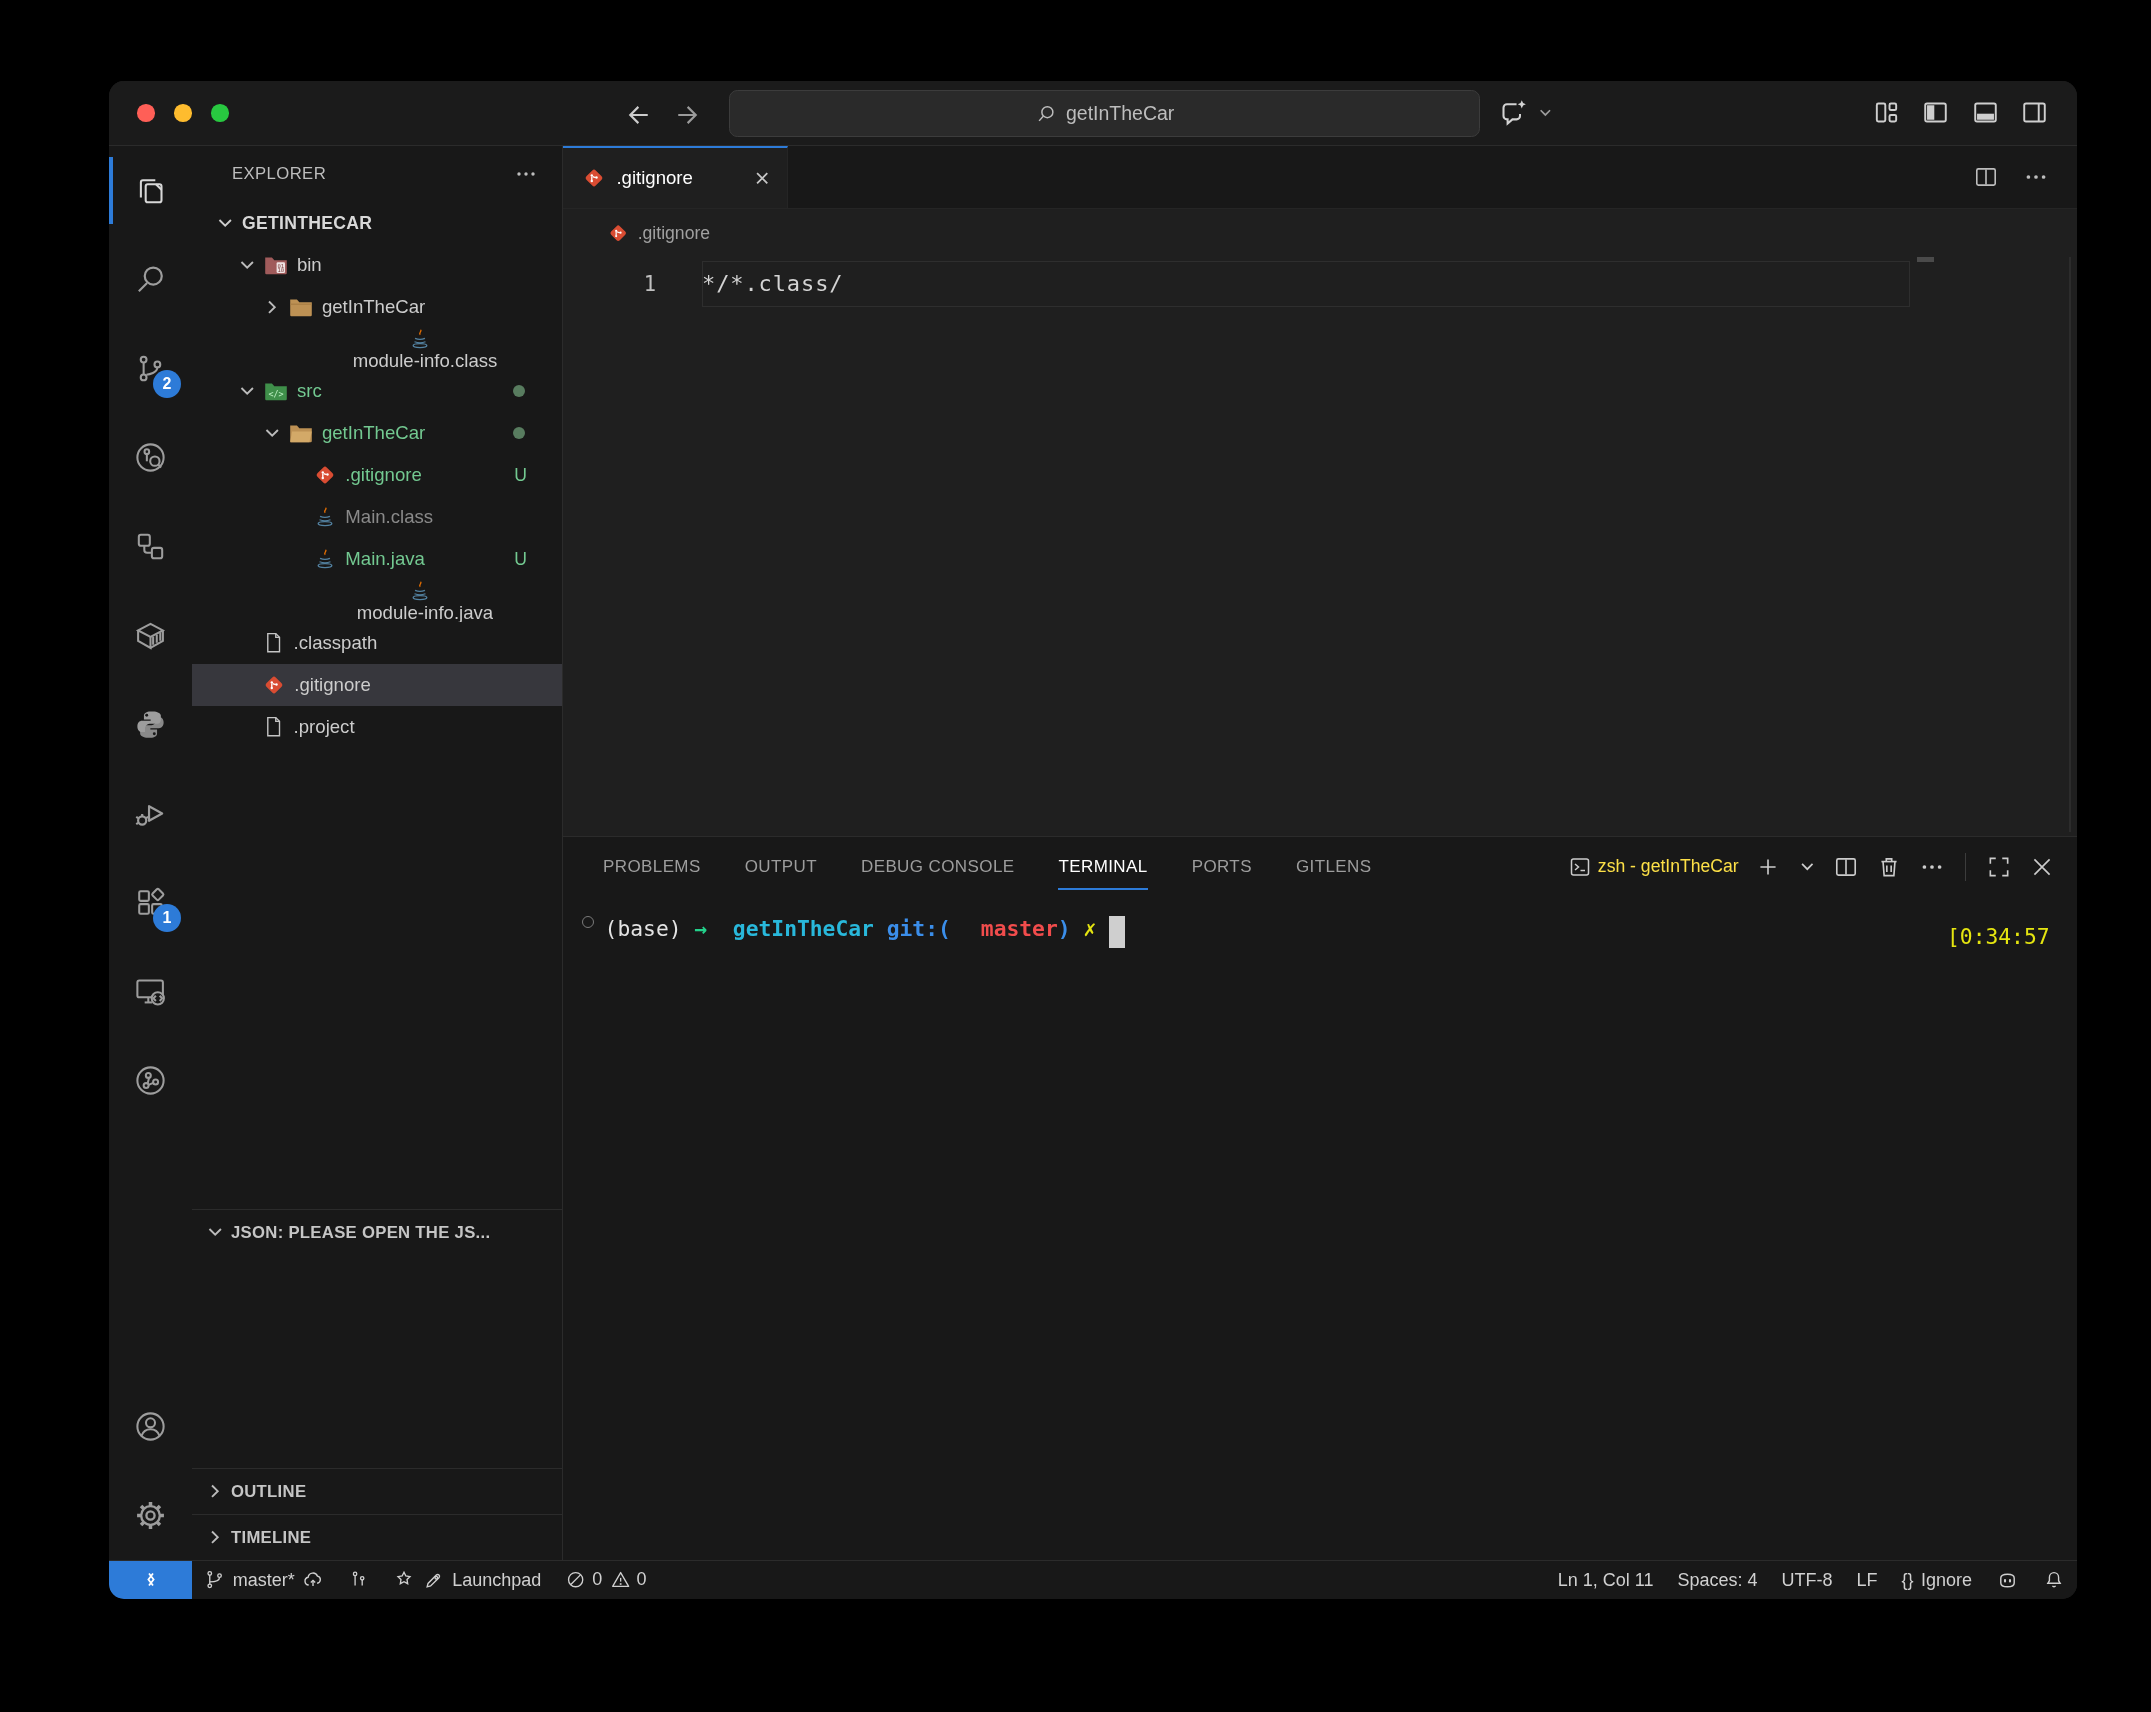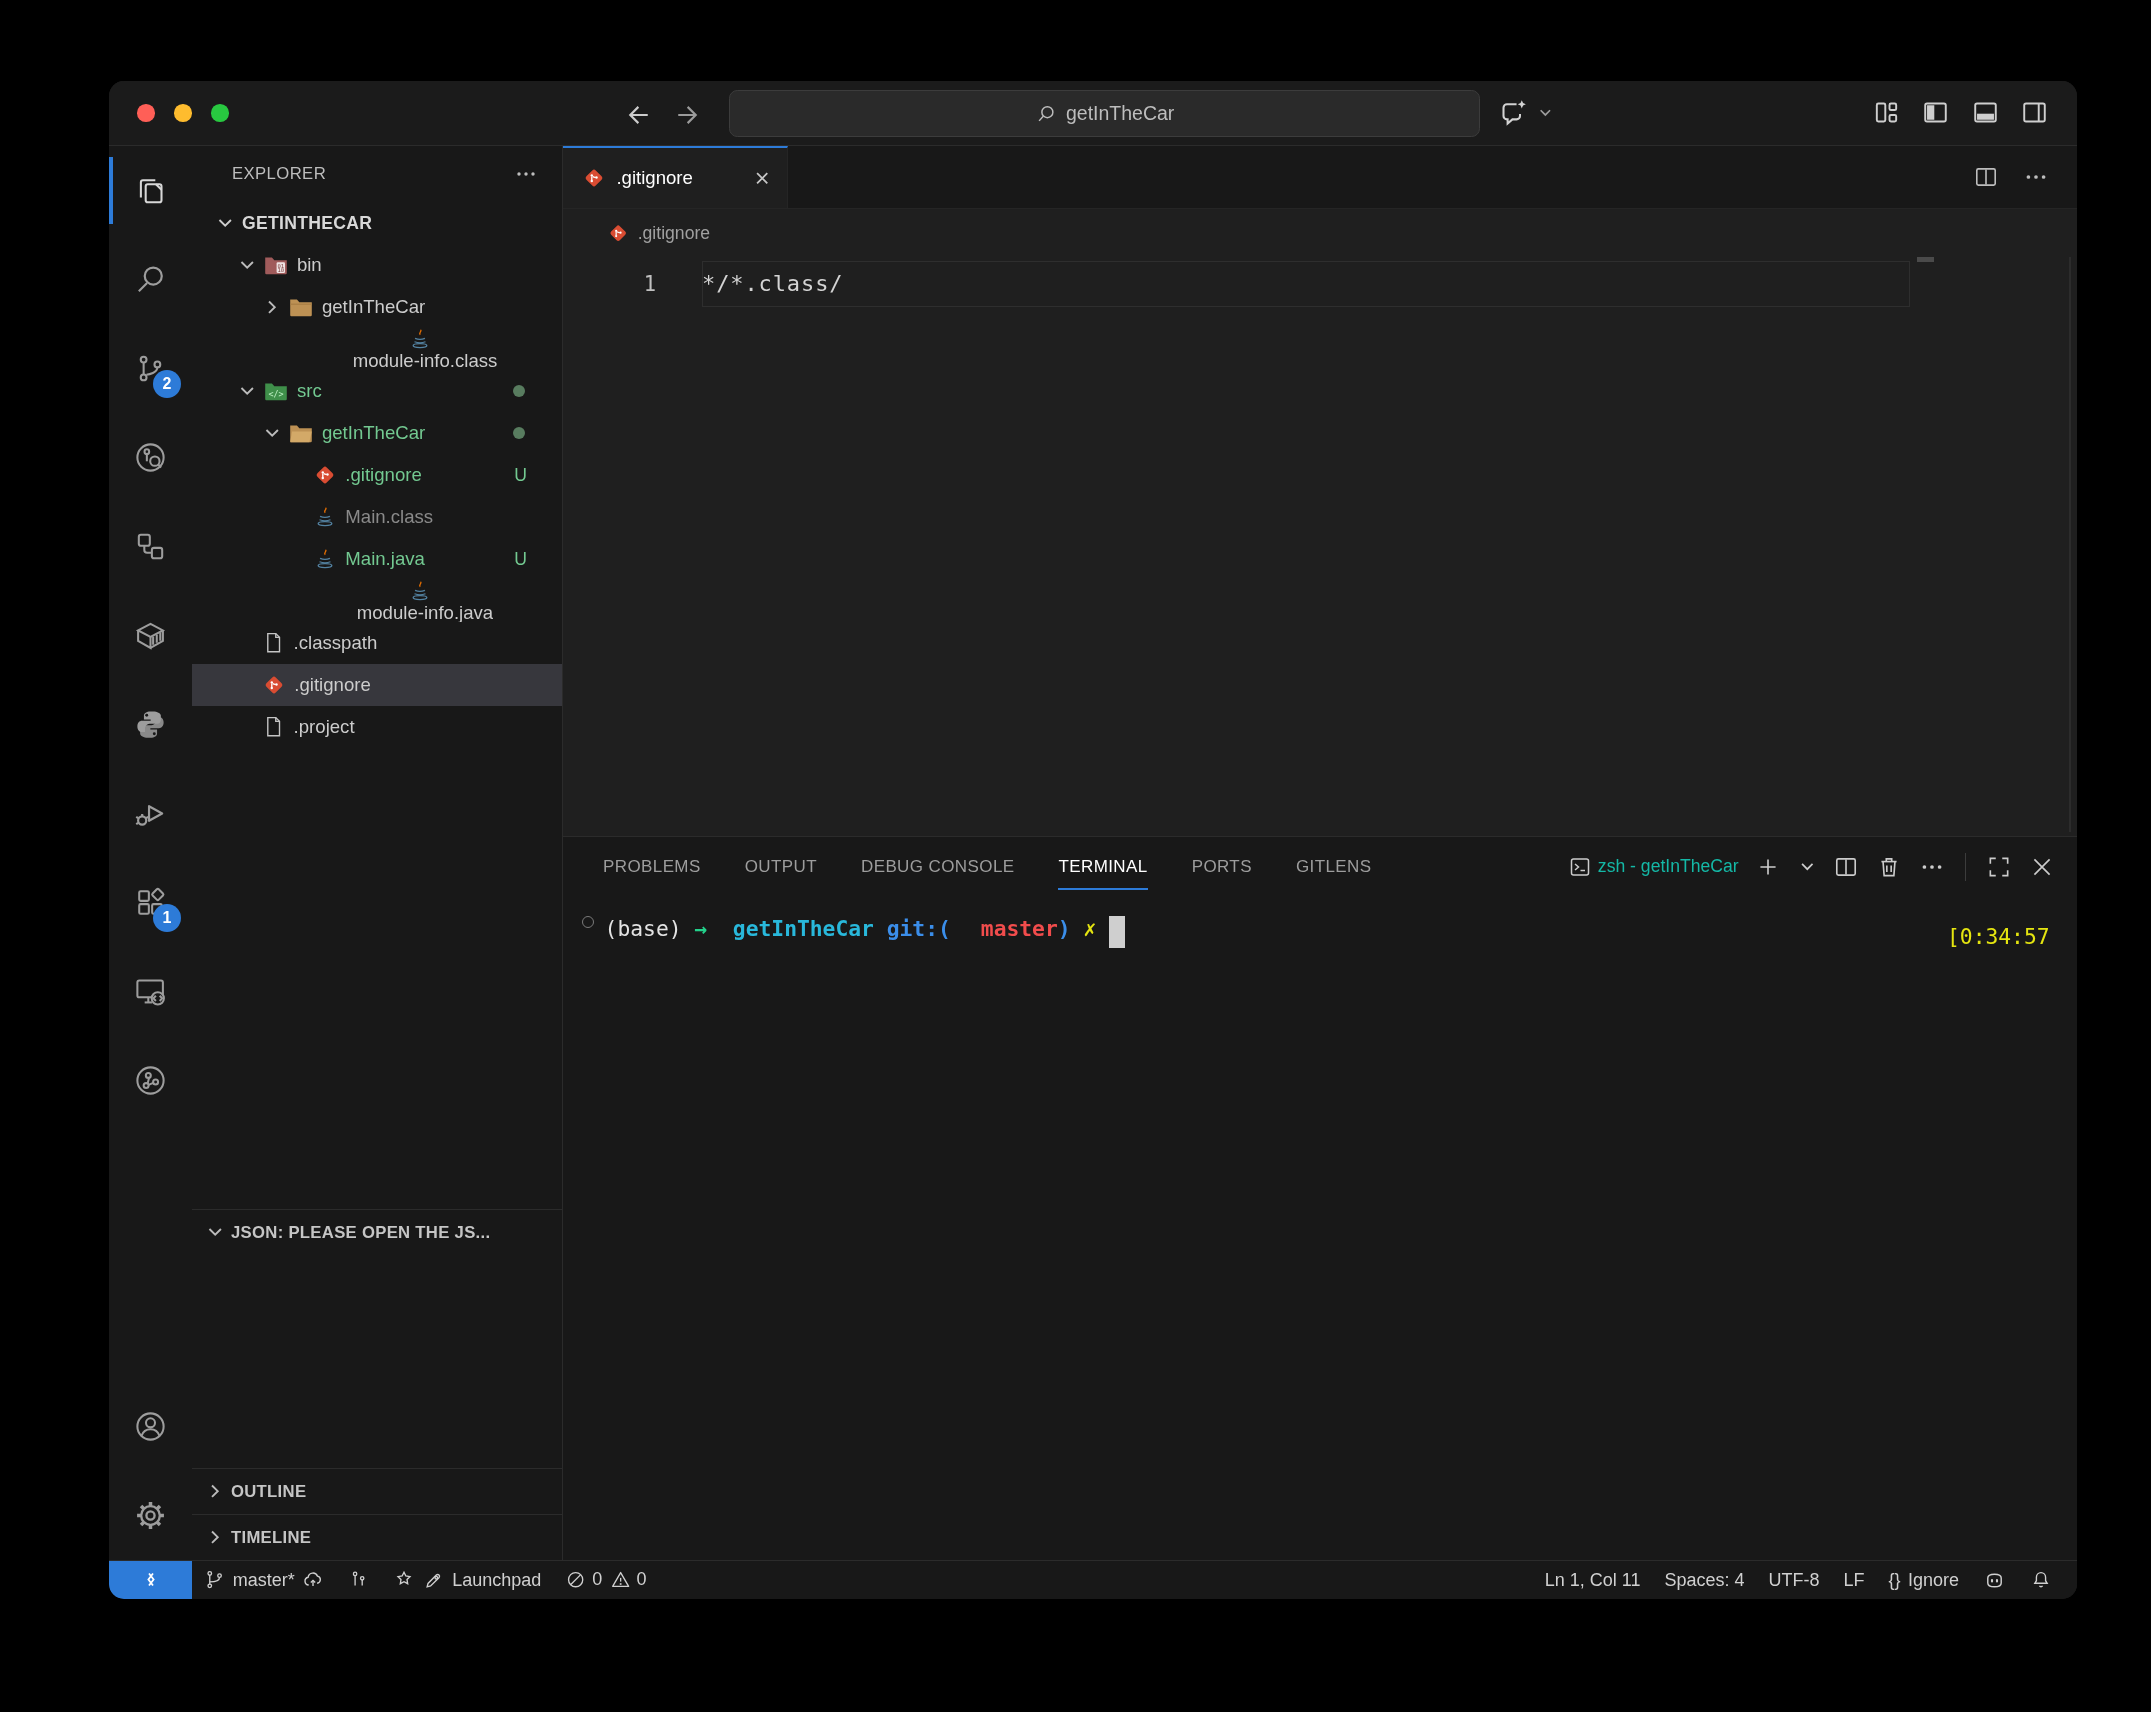--- a/index.html
+++ b/index.html
@@ -78,21 +78,21 @@
   .overview-dash { position:absolute; left:1354px; top:0px; width:16.7px; height:4.6px; background:#4a4a4a; }
   .scrollbar-track { position:absolute; right:5.6px; top:0; width:2.8px; height:575px; background:#2c2c2c; }
 
   
   .panel { height:724px; background:#181818; border-top:0.9px solid #2b2b2b; flex:0 0 auto; display:flex; flex-direction:column; }
   .panel-tabs { height:59px; display:flex; align-items:center; padding:0 22px 0 40px; gap:44px; flex:0 0 auto; }
   .ptab { font-size:17px; letter-spacing:0.4px; color:#9d9d9d; height:100%; display:flex; align-items:center; position:relative; }
   .ptab.active { color:#ffffff; }
   .ptab.active::after { content:""; position:absolute; left:0; right:0; bottom:5.6px; height:2.8px; background:#2d7bd8; }
   .panel-right { margin-left:auto; display:flex; align-items:center; gap:16.7px; color:#cccccc; }
-  .term-chip { display:flex; align-items:center; gap:6px; font-size:17.6px; color:#14b8a6; }
+  .term-chip { display:flex; align-items:center; gap:6px; font-size:17.6px; color:#fde047; }
   .pdivider { width:0.9px; height:28px; background:#3c3c3c; margin:0 3.7px; }
   .term-body { flex:1; position:relative; font-family:"DejaVu Sans Mono", monospace; font-size:21.3px; overflow:hidden; }
   .term-clip { position:relative; height:20.4px; overflow:hidden; }
   .term-clip .term-line { position:absolute; top:-24px; left:0; right:0; }
   .term-line { display:flex; align-items:flex-start; white-space:pre; padding-left:18.6px; height:41px; position:relative; }
   .t-circle { width:12px; height:12px; border:1.9px solid #7a7a7a; border-radius:50%; margin-right:11px; flex:0 0 auto; }
   .t-base { color:#e3e3e3; }
   .t-arrow { color:#23d18b; font-weight:700; }
   .t-dir { color:#29b8db; font-weight:700; }
   .t-git { color:#3b8eea; font-weight:700; }
@@ -101,21 +101,21 @@
   .t-cursor { display:inline-block; width:16px; height:32px; background:#cfcfcf; vertical-align:middle; }
   .t-time { position:absolute; left:1384px; top:0; height:41px; display:flex; align-items:center; color:#e5e510; }
 
   
   .statusbar { height:39px; background:#181818; border-top:0.9px solid #2b2b2b; display:flex; align-items:center;
     color:#d0d0d0; font-size:18px; flex:0 0 auto; }
   .remote-chip { width:83px; height:100%; background:#2d7bd8; display:flex; align-items:center; justify-content:center;
     border-bottom-left-radius:14px; flex:0 0 auto; }
   .sb-item { display:flex; align-items:center; gap:7.4px; padding:0 12px; height:100%; }
   .sb-left { display:flex; align-items:center; height:100%; }
-  .sb-right { margin-left:auto; display:flex; align-items:center; height:100%; padding-right:13px; }
+  .sb-right { margin-left:auto; display:flex; align-items:center; height:100%; padding-right:0; }
   .icon-gap { display:flex; align-items:center; gap:5.6px; }
 </style>
 </head>
 <body>
 
 <div class="window">
 
   <div class="titlebar">
     <div class="traffic">
       <div class="tl red"></div>

